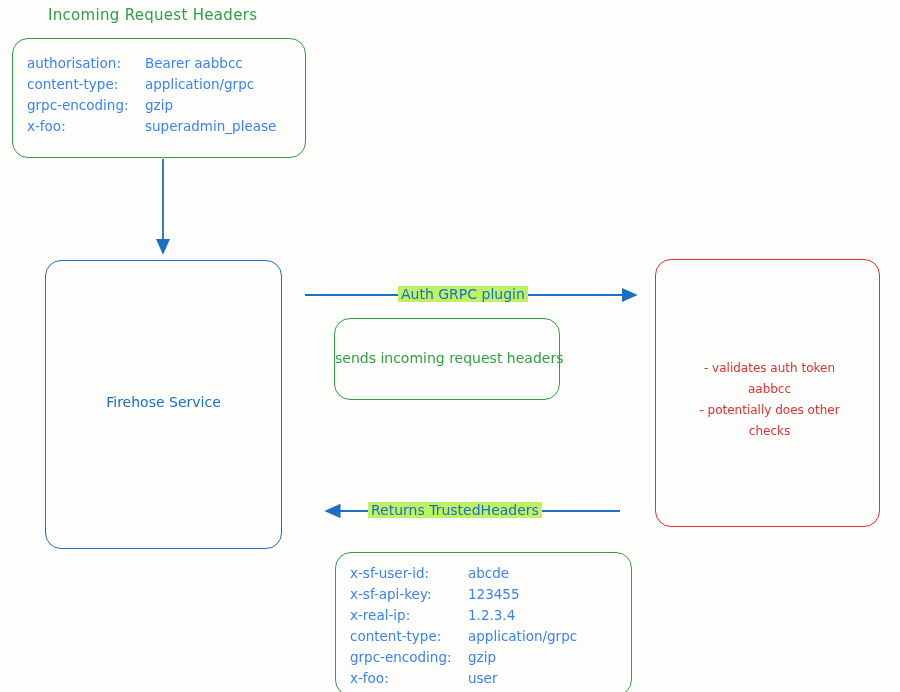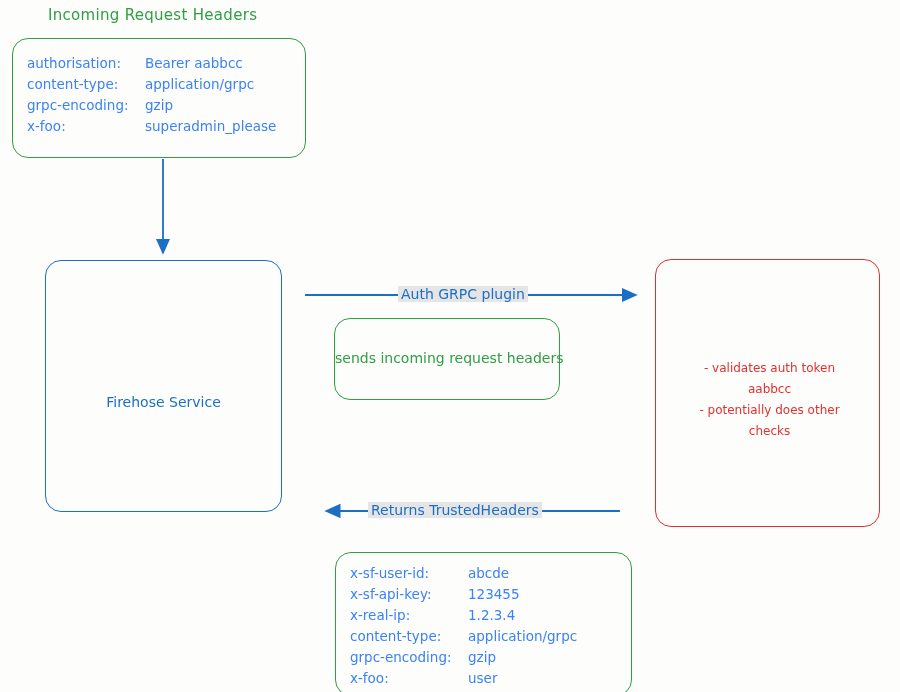--- a/index.html
+++ b/index.html
@@ -71,21 +71,21 @@
     line-height: 21px;
     color: #e03131;
   }
   .bullet { text-align: center; }
 
   .edge-label {
     position: absolute;
     font-size: 14px;
     color: #1b6fc4;
     white-space: nowrap;
-    background: #e5e5e5;
+    background: #bef264;
     padding: 0 3px;
   }
   svg.edges {
     position: absolute;
     left: 0; top: 0;
     width: 900px; height: 692px;
     pointer-events: none;
   }
 </style>
 </head>
@@ -120,21 +120,21 @@
         <span class="hdr-key">grpc-encoding:</span>
         <span class="hdr-val">gzip</span>
       </div>
       <div class="hdr-row">
         <span class="hdr-key">x-foo:</span>
         <span class="hdr-val">superadmin_please</span>
       </div>
     </div>
   </div>
 
-  <div class="node blue" style="left:45px; top:260px; width:237px; height:252px;padding-left:41px;">
+  <div class="node blue" style="left:45px; top:260px; width:237px; height:289px;padding-left:41px;">
     <div class="centered-label" style="top:133px; color:#1b6fc4;">Firehose Service</div>
   </div>
 
   <div class="node green" style="left:334px; top:318px; width:226px; height:82px;">
     <div class="centered-label" style="top:31px; color:#2f9e44;">sends incoming request headers</div>
   </div>
 
   <div class="node red" style="left:655px; top:259px; width:225px; height:268px;">
     <div class="node-bullets">
       <div class="bullet">

